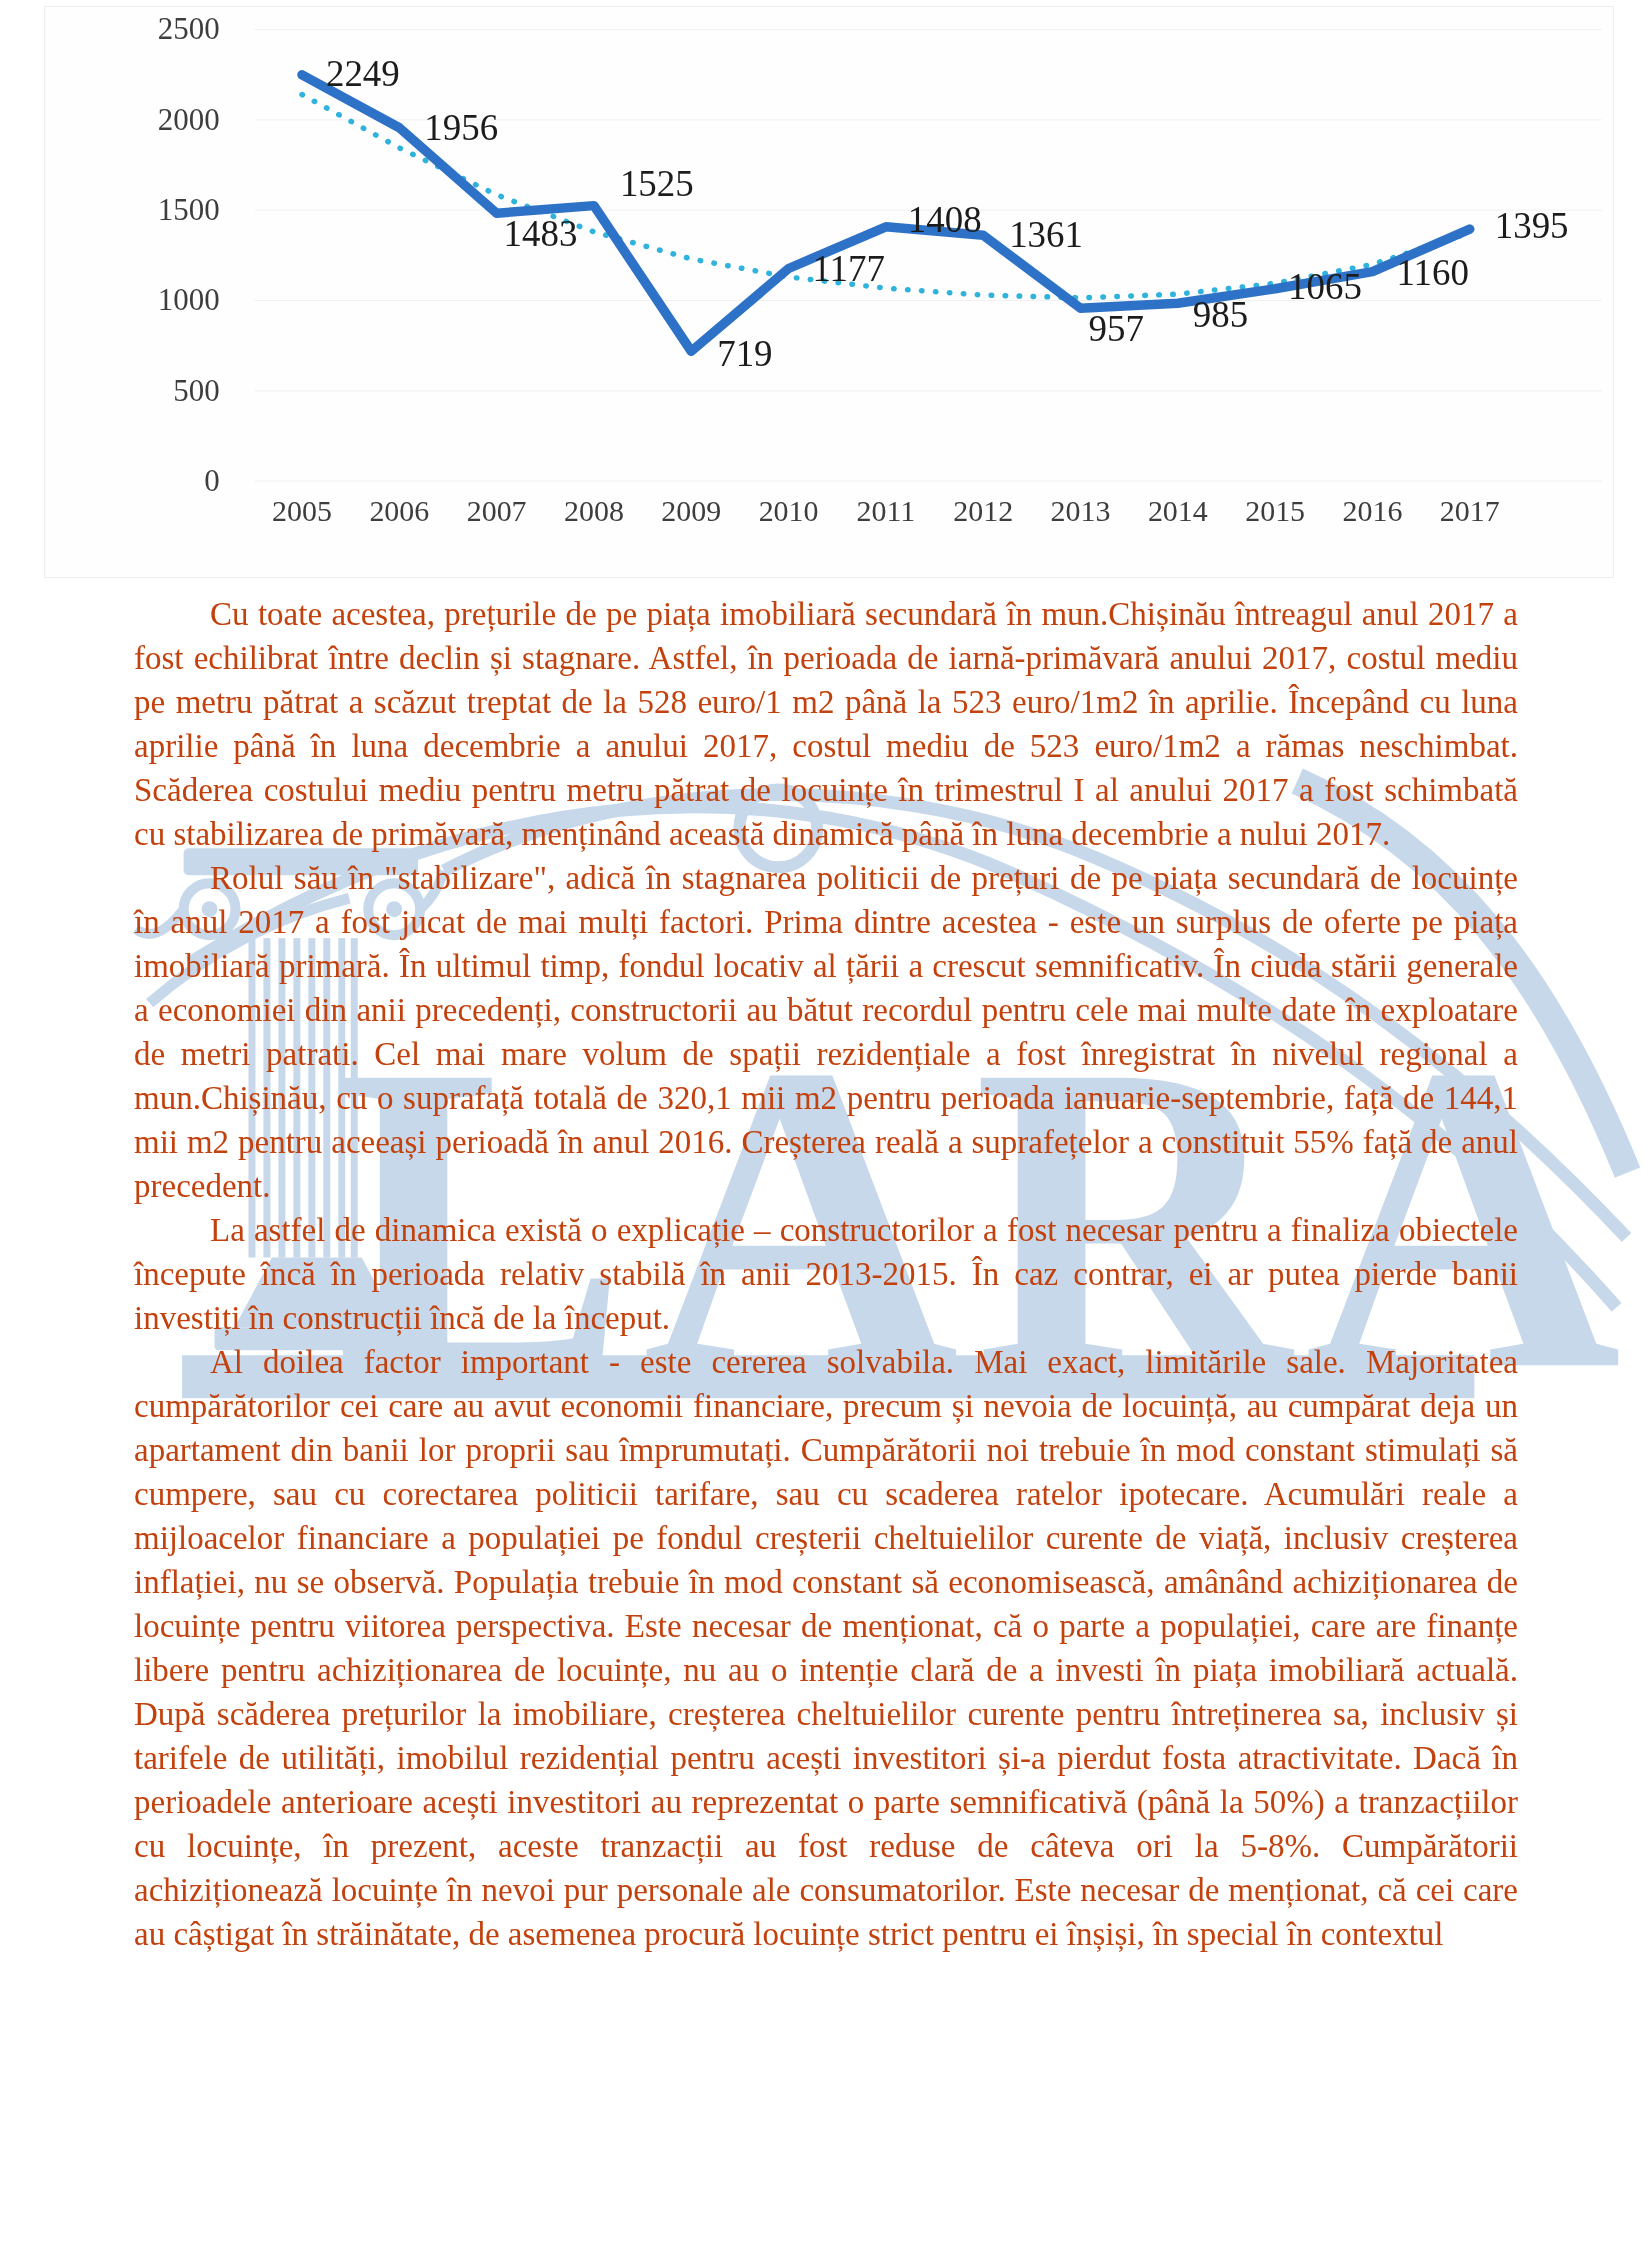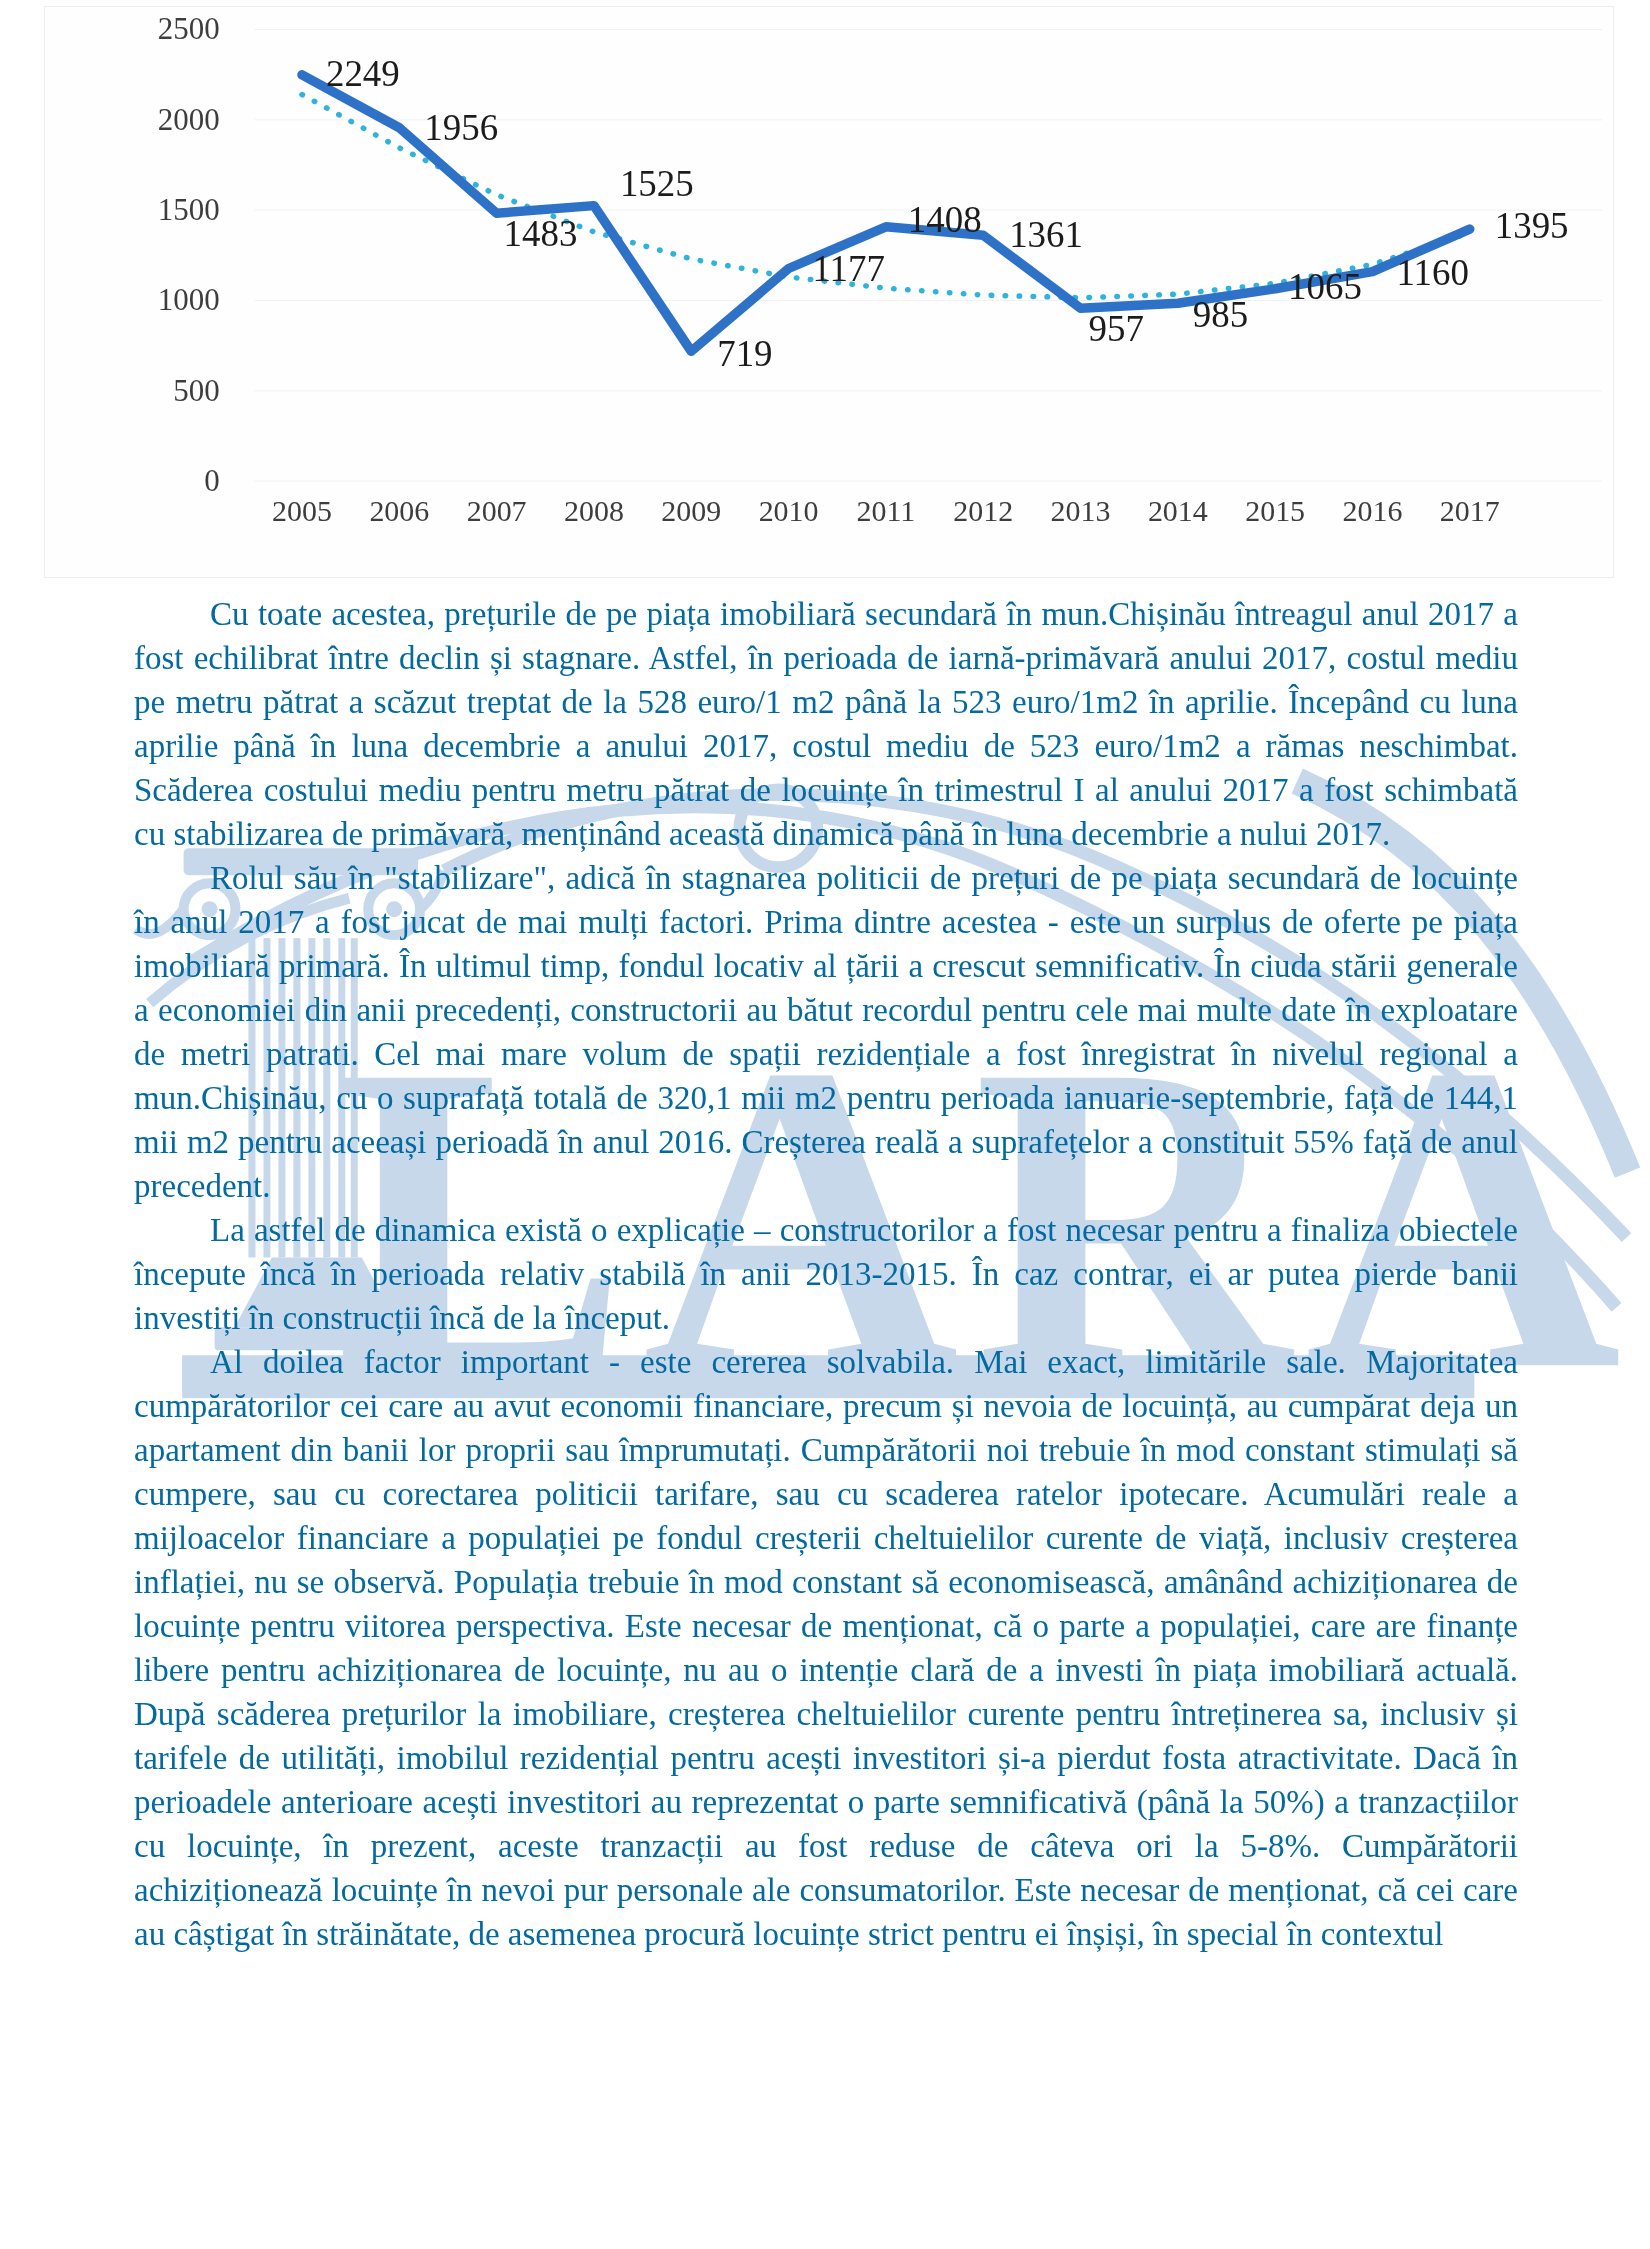--- a/index.html
+++ b/index.html
@@ -26,21 +26,21 @@
     z-index:0;
     pointer-events:none;
   }
   .doc{
     position:absolute;
     left:134px;top:592px;
     width:1384px;
     z-index:1;
     font-size:33px;
     line-height:44px;
-    color:#0369a1;
+    color:#c2410c;
     text-align:justify;
   }
   .doc p{
     margin:0;
     text-indent:76px;
   }
 </style>
 </head>
 <body>
 

